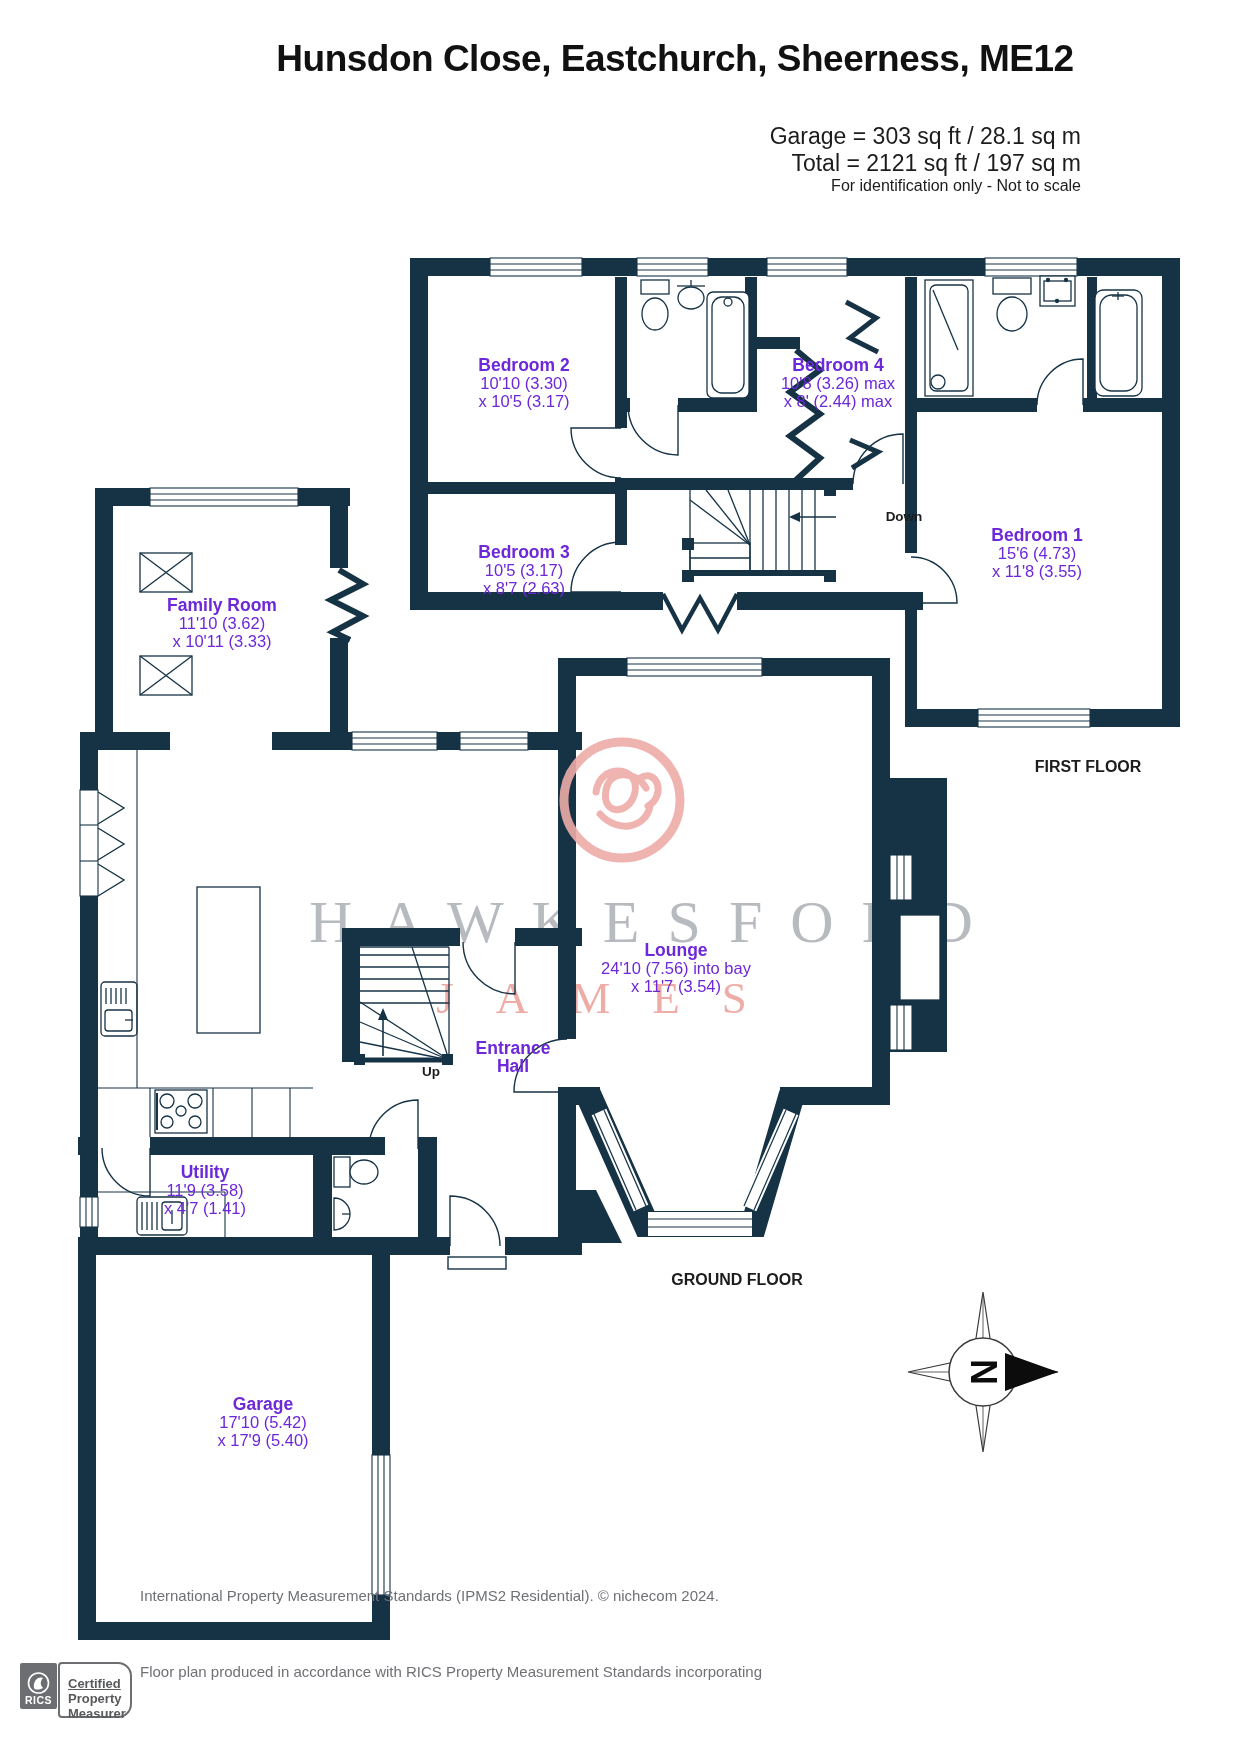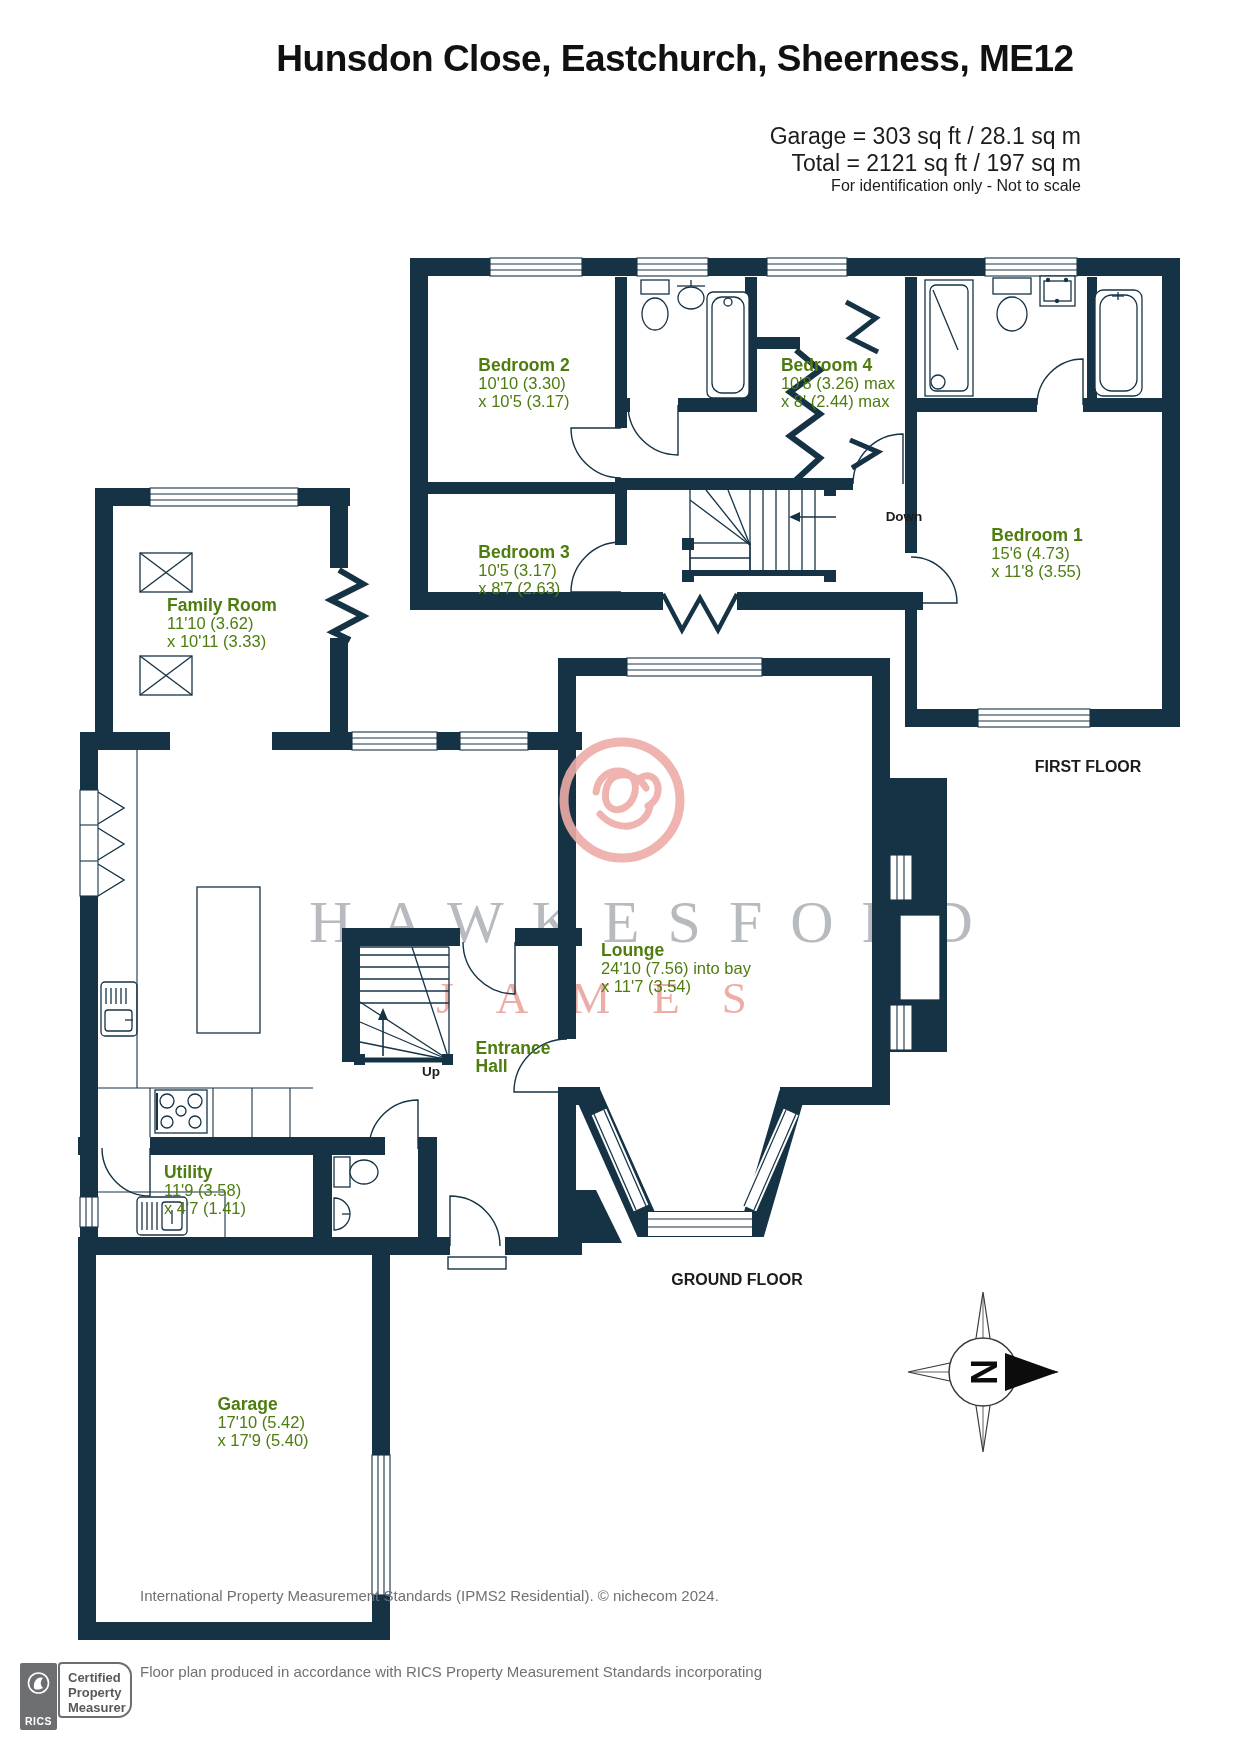--- a/index.html
+++ b/index.html
@@ -4,40 +4,40 @@
 <style>
   html,body{margin:0;padding:0;background:#fff;}
   #page{position:relative;width:1241px;height:1755px;background:#ffffff;overflow:hidden;
         font-family:"Liberation Sans",sans-serif;}
   
   .title{position:absolute;left:240px;width:870px;top:38px;text-align:center;
          font-size:37px;font-weight:bold;color:#111;letter-spacing:-0.5px;white-space:nowrap;}
   .arealine{position:absolute;right:160px;text-align:right;font-size:23px;color:#1c1c1c;white-space:nowrap;}
   .disclaimer{position:absolute;right:160px;top:177px;text-align:right;font-size:16px;color:#1c1c1c;white-space:nowrap;}
   
-  .rlabel{position:absolute;transform:translateX(-50%);text-align:left;line-height:18px;
-          font-size:16.5px;color:#4d7c0f;white-space:nowrap;}
+  .rlabel{position:absolute;transform:translateX(-50%);text-align:center;line-height:18px;
+          font-size:16.5px;color:#6d28d9;white-space:nowrap;}
   .rlabel b{display:block;font-size:17.5px;}
   .rlabel span{display:block;}
   .floorlabel{position:absolute;transform:translateX(-50%);font-size:16px;font-weight:bold;
               color:#1c1c1c;white-space:nowrap;}
   .stairlabel{position:absolute;transform:translateX(-50%);font-size:13.5px;font-weight:bold;color:#1c1c1c;margin-left:46px;}
   
   .wm1{position:absolute;left:250px;width:810px;top:888px;text-align:center;
        font-family:"Liberation Serif",serif;font-size:60px;color:#b7babe;letter-spacing:28px;white-space:nowrap;}
   .wm2{position:absolute;left:420px;width:385px;top:972px;text-align:center;
        font-family:"Liberation Serif",serif;font-size:45px;color:#eeaca7;letter-spacing:42px;white-space:nowrap;}
   
-  .ricsbox{position:absolute;left:20px;top:1663px;width:37px;height:67px;background:#6d6e71;border-radius:2px;}
+  .ricsbox{position:absolute;left:20px;top:1663px;width:37px;height:46px;background:#6d6e71;border-radius:2px;}
   .ricsbox .rictxt{position:absolute;left:0;right:0;bottom:3px;text-align:center;color:#fff;
                    font-weight:bold;font-size:10.5px;letter-spacing:0.5px;}
   .badge{position:absolute;left:58px;top:1662px;width:74px;height:56px;background:#fff;
          border:2px solid #6d6e71;border-radius:4px 14px 14px 4px;box-sizing:border-box;}
   .badge div{margin-left:8px;font-size:13px;font-weight:bold;color:#58595b;line-height:15px;}
-  .badge div:first-child{margin-top:6px;}
+  .badge div:first-child{margin-top:12px;text-decoration:underline;}
   .ftline{position:absolute;left:140px;font-size:15px;color:#6f7175;white-space:nowrap;}
 </style>
 </head>
 <body>
 
 <div id="page">
 
   <div class="wm1">HAWKESFORD</div>
   <div class="wm2">JAMES</div>
 

